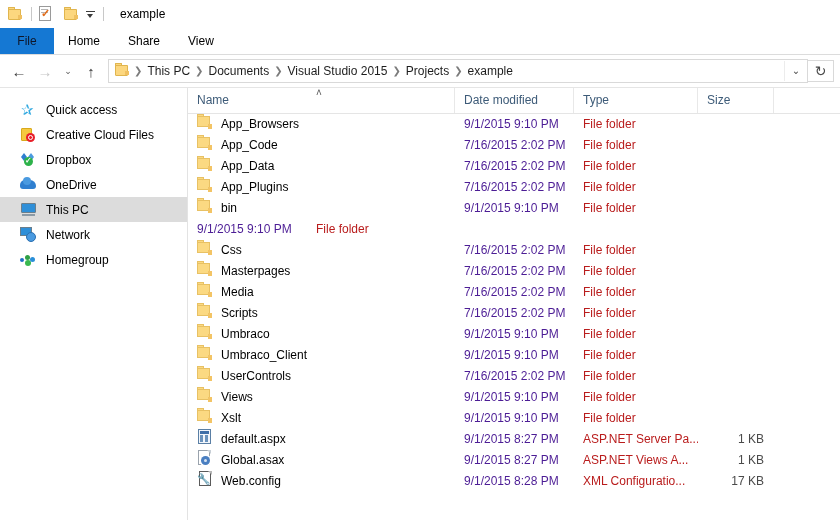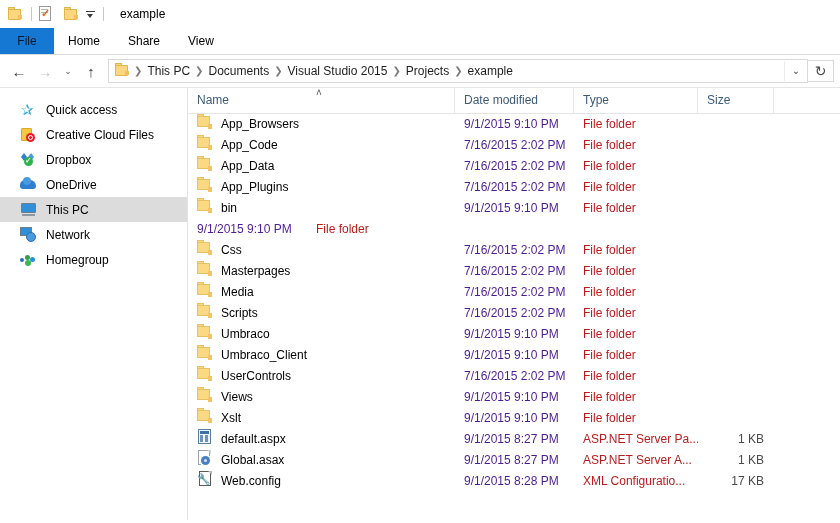--- a/index.html
+++ b/index.html
@@ -886,21 +886,21 @@
       <div class="row">
         <div class="cell c-name">
           <span class="rowicon">
               <span class="ax-page"></span>
               <span class="ax-fold"></span>
               <span class="ax-gear"></span>
             </span>
           <span>Global.asax</span>
         </div>
         <div class="cell c-date">9/1/2015 8:27 PM</div>
-        <div class="cell c-type">ASP.NET Server A...</div>
+        <div class="cell c-type">ASP.NET Views A...</div>
         <div class="cell c-size">1 KB</div>
       </div>
 
       <div class="row">
         <div class="cell c-name">
           <span class="rowicon">
               <span class="cf-page"></span>
               <span class="cf-fold"></span>
               <span class="cf-wrench">🔧</span>
             </span>

